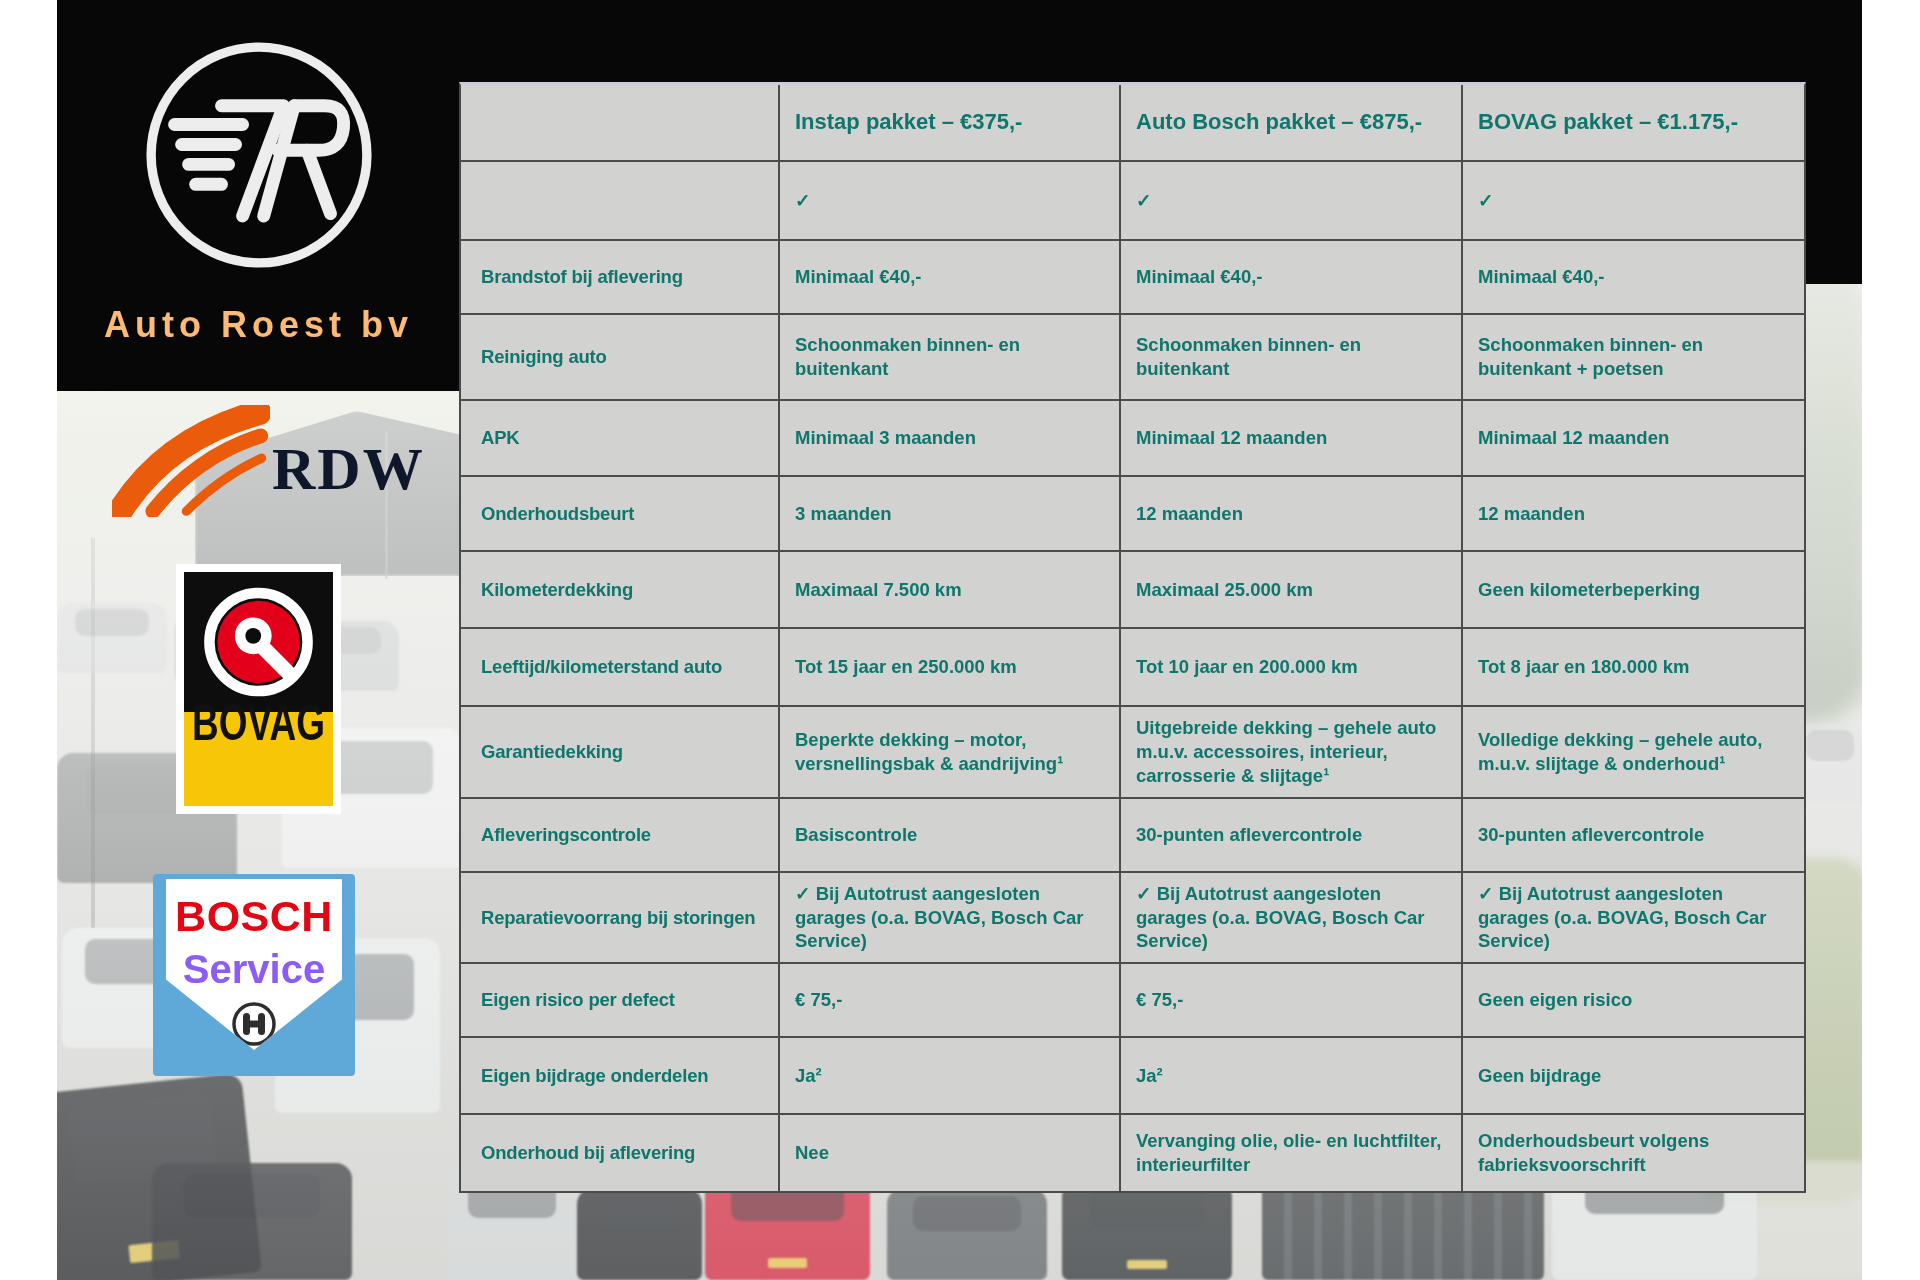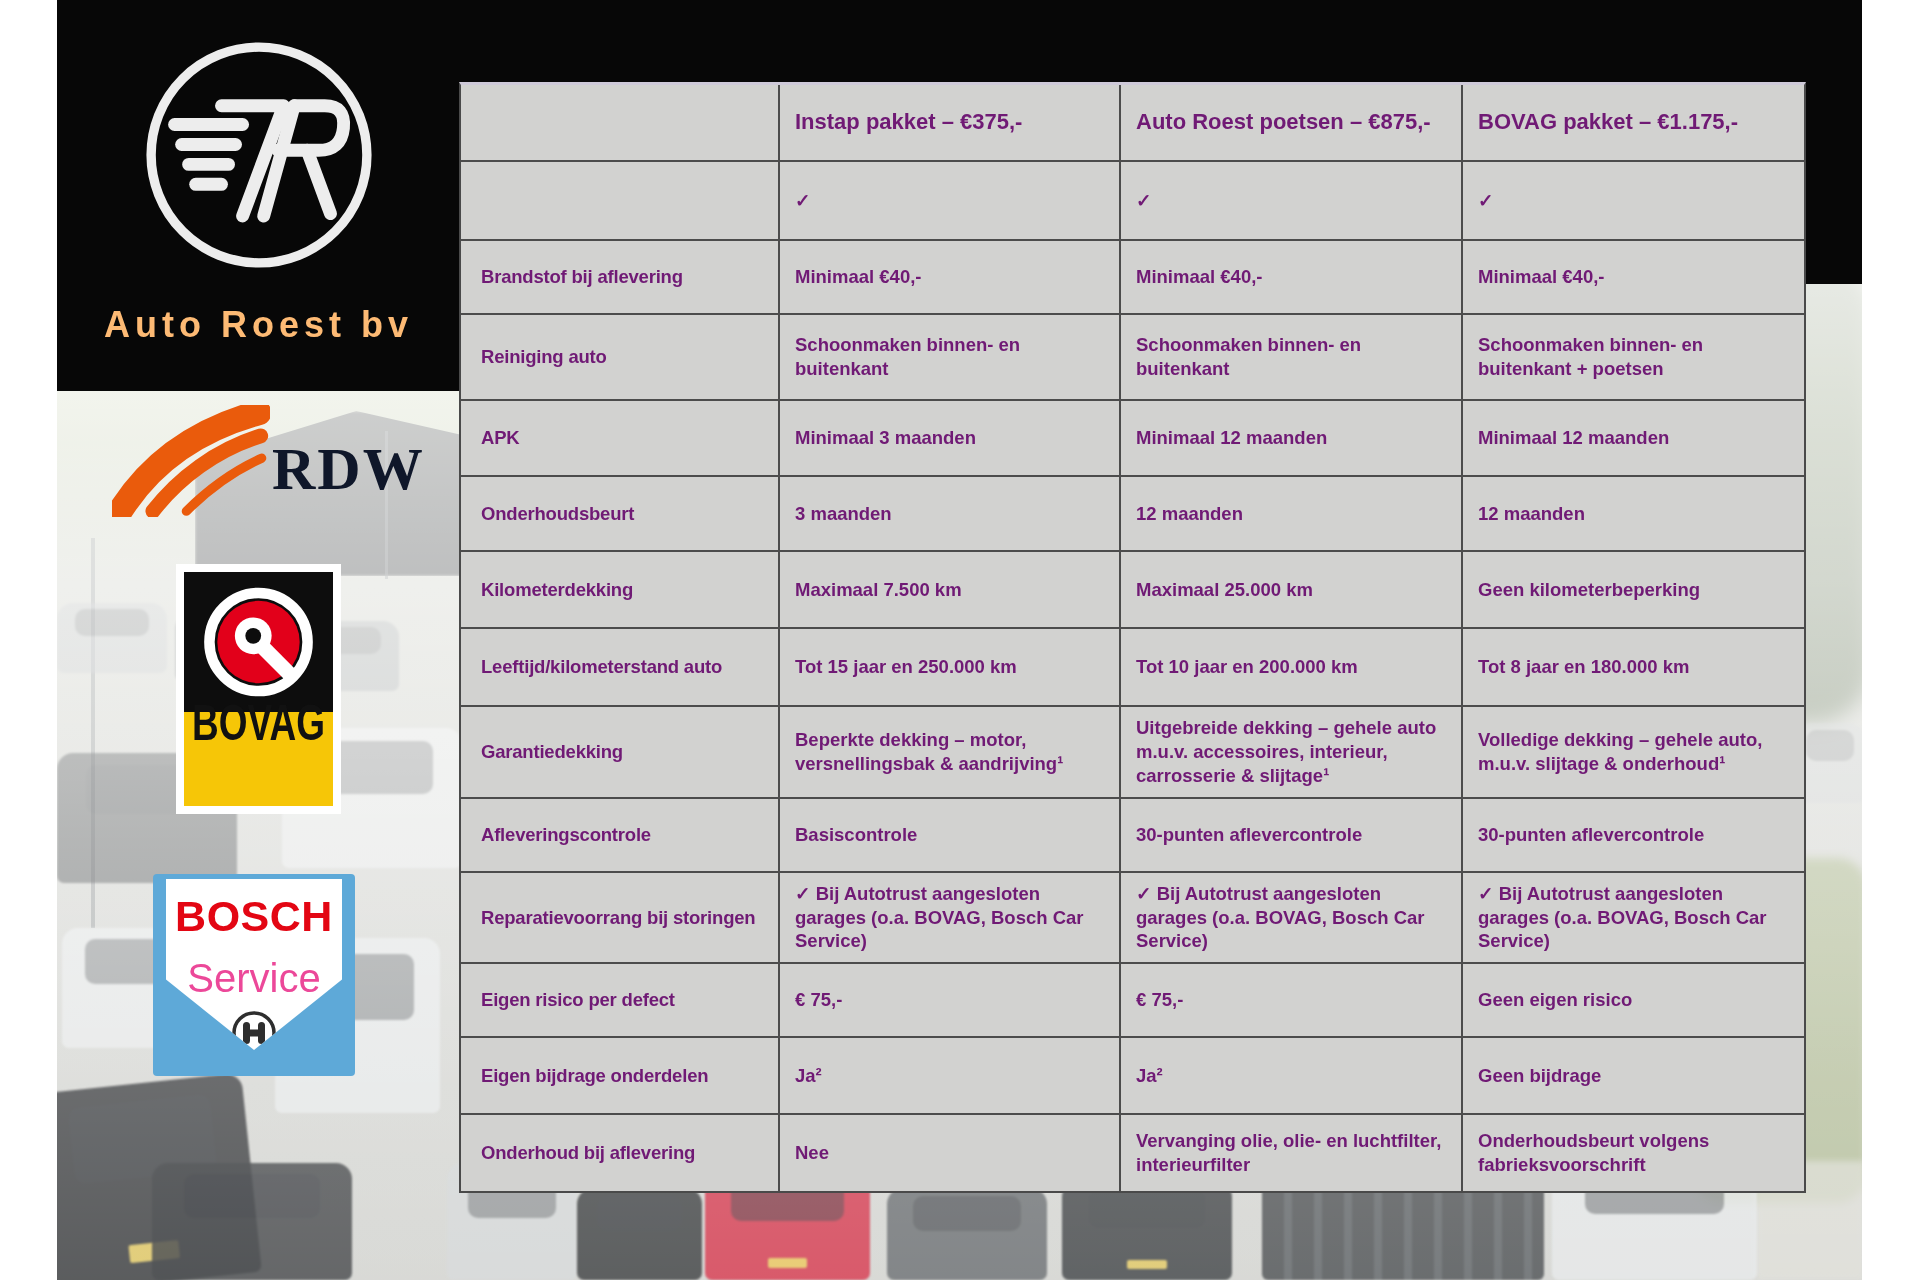--- a/index.html
+++ b/index.html
@@ -48,31 +48,31 @@
   .bv-top{height:140px;background:#0d0d0d;flex:none;}
   .bv-bottom{flex:1;background:#f6c607;display:flex;justify-content:center;}
   .bv-text{font-weight:bold;font-size:37px;color:#111;letter-spacing:0px;transform:scaleY(1.35);}
 
   
   .bosch{position:absolute;left:153px;top:874px;width:202px;height:202px;background:#5ea9d8;border-radius:4px;}
   .bosch-shield{position:absolute;left:13px;top:5px;width:176px;height:186px;background:#ffffff;
                 clip-path:polygon(0 0,100% 0,100% 54%,50% 92%,0 54%);
                 display:flex;flex-direction:column;align-items:center;gap:7px;}
   .bosch-l1{margin-top:16px;font-weight:bold;font-size:43px;color:#e30613;letter-spacing:.5px;line-height:1;}
-  .bosch-l2{margin-top:13px;font-weight:normal;font-size:40px;color:#ec4899;line-height:1;}
+  .bosch-l2{margin-top:4px;font-weight:bold;font-size:40px;color:#8b5cf6;line-height:1;}
   .bosch-icon{margin-top:4px;}
 
   
   .tbl{position:absolute;left:459px;top:82px;width:1343px;background:#d2d2d0;
        border:2px solid #4a4a4a;border-top:3px solid #cfcad9;
        display:grid;grid-template-columns:319px 341px 342px 341px;
        grid-template-rows:77px 79px 74px 86px 76px 75px 77px 78px 92px 74px 91px 74px 77px 76px;}
   .c{box-sizing:border-box;background:#d2d2d0;border-right:2px solid #4c4c4c;border-bottom:2px solid #4c4c4c;
      padding:8px 14px 8px 15px;display:flex;align-items:center;
-     font-weight:bold;font-size:18.5px;line-height:1.28;color:#701a75;}
+     font-weight:bold;font-size:18.5px;line-height:1.28;color:#0f766e;}
   .tbl > .c:nth-child(4n){border-right:none;}
   .tbl > .c:nth-child(n+53){border-bottom:none;}
   .hd{font-size:22px;}
   .lb{letter-spacing:-0.2px;padding-right:6px;padding-left:20px;}
 </style>
 </head>
 <body>
 
 <div class="page">
 
@@ -161,21 +161,21 @@
           <rect x="28" y="13" width="7" height="22" rx="3.5"></rect>
           <rect x="17" y="20.5" width="14" height="7"></rect>
         </g>
       </svg>
     </div>
   </div>
 
   <div class="tbl">
     <div class="c hd lb"></div>
     <div class="c hd">Instap pakket – €375,-</div>
-    <div class="c hd">Auto Roest poetsen – €875,-</div>
+    <div class="c hd">Auto Bosch pakket – €875,-</div>
     <div class="c hd">BOVAG pakket – €1.175,-</div>
 
     <div class="c lb"></div>
     <div class="c">✓</div>
     <div class="c">✓</div>
     <div class="c">✓</div>
 
     <div class="c lb">Brandstof bij aflevering</div>
     <div class="c">Minimaal €40,-</div>
     <div class="c">Minimaal €40,-</div>

